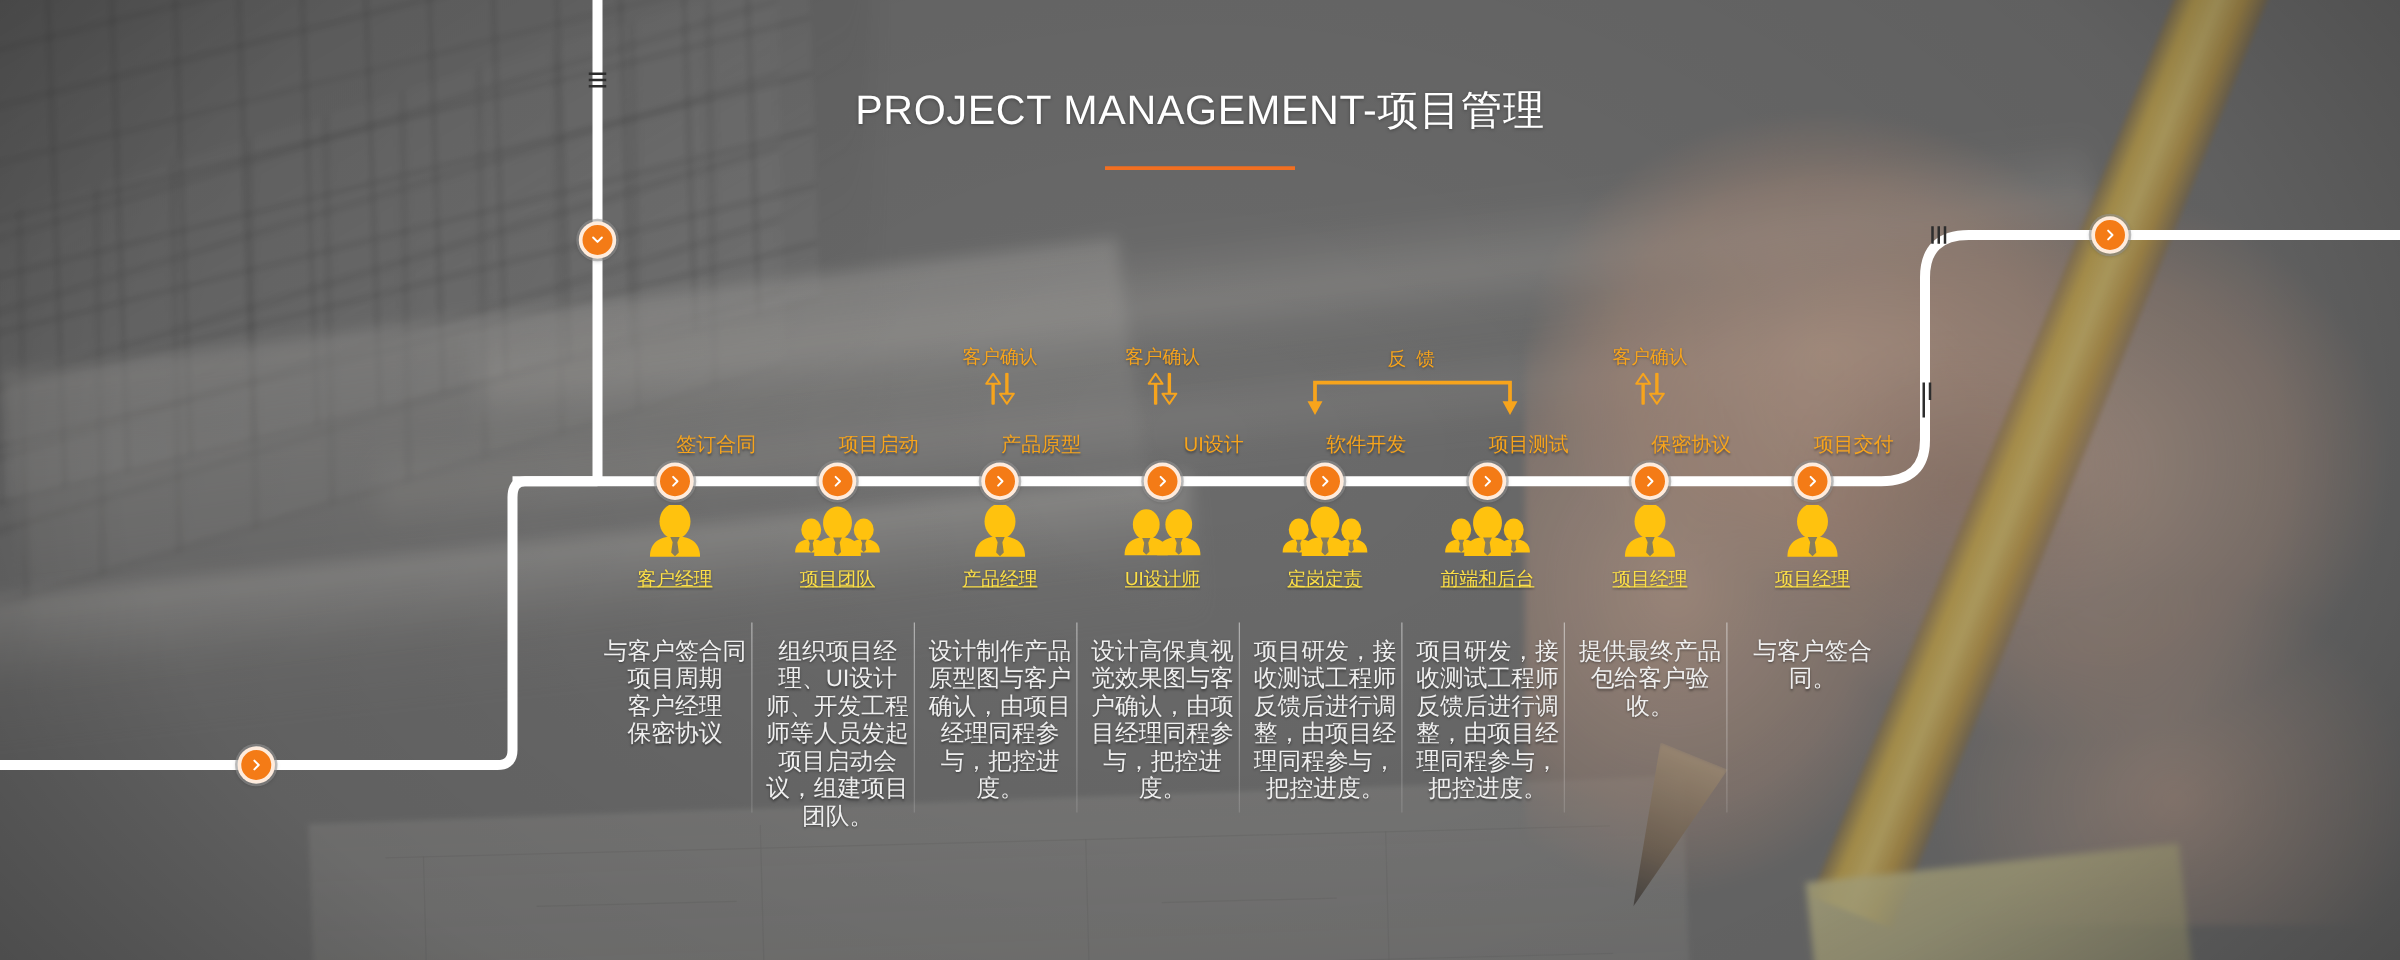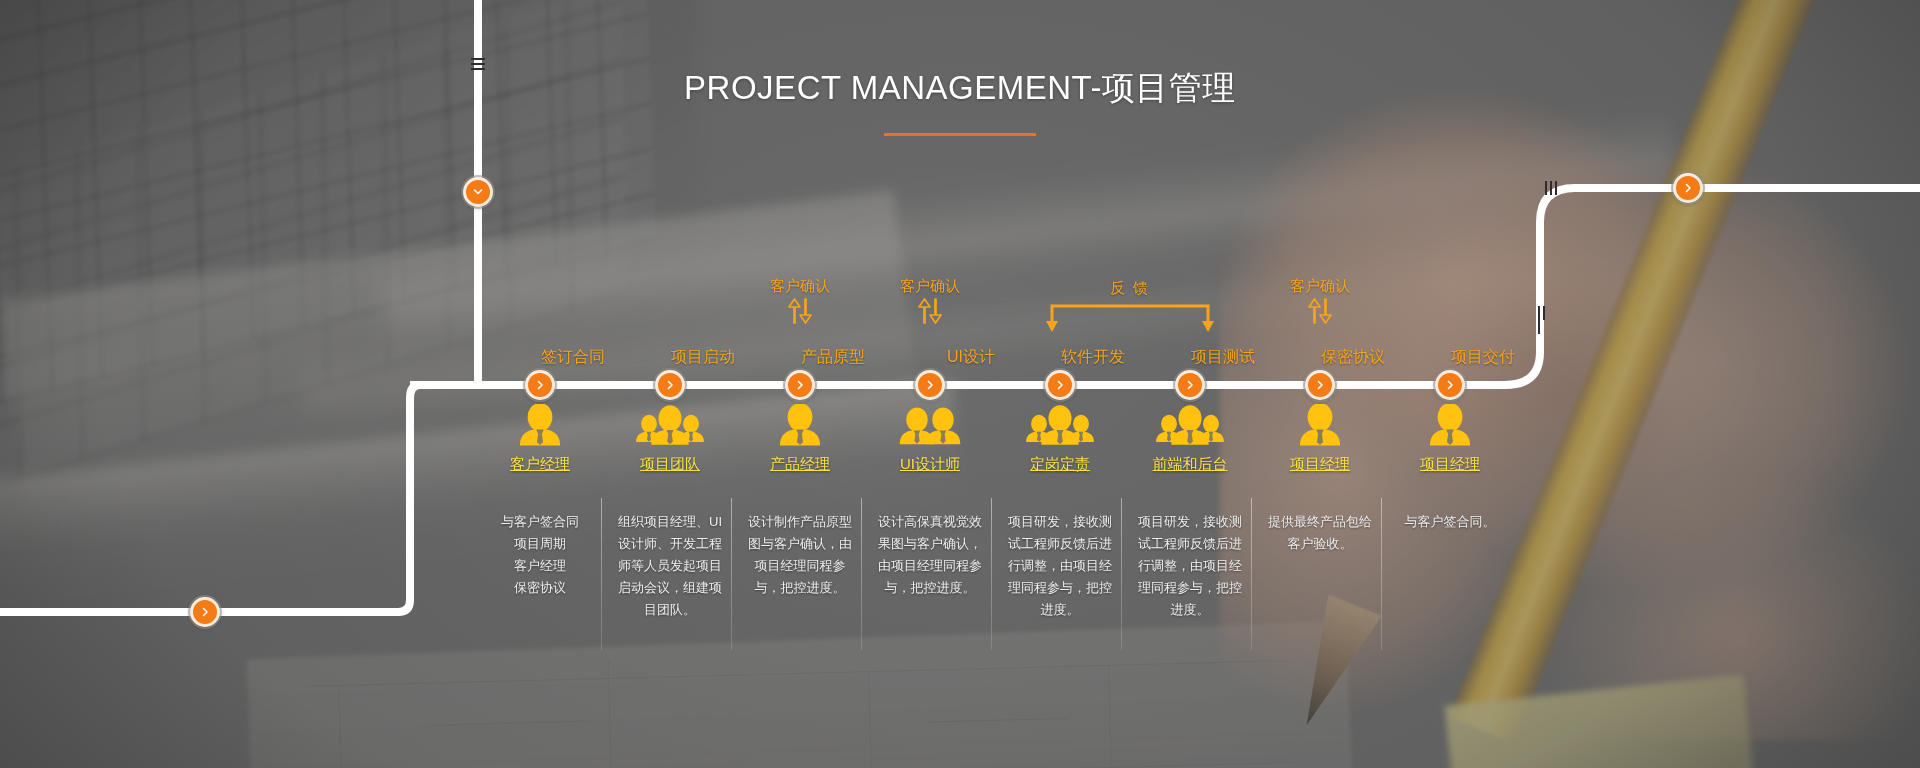--- a/index.html
+++ b/index.html
@@ -298,21 +298,21 @@
     margin-top: 3px;
     text-shadow: 0 1px 2px rgba(0,0,0,0.40);
     white-space: nowrap;
     text-decoration: underline;
   }
 
   .desc {
     position: absolute;
     top: 235px; left: 8px; width: 114px;
     color: #efefef;
-    font-size: 13px;
+    font-size: 19px;
     line-height: 22px;
     text-align: center;
     text-shadow: 0 1px 2px rgba(0,0,0,0.45);
   }
 
   .divider {
     position: absolute;
     top: 498px;
     width: 1px;
     height: 152px;

